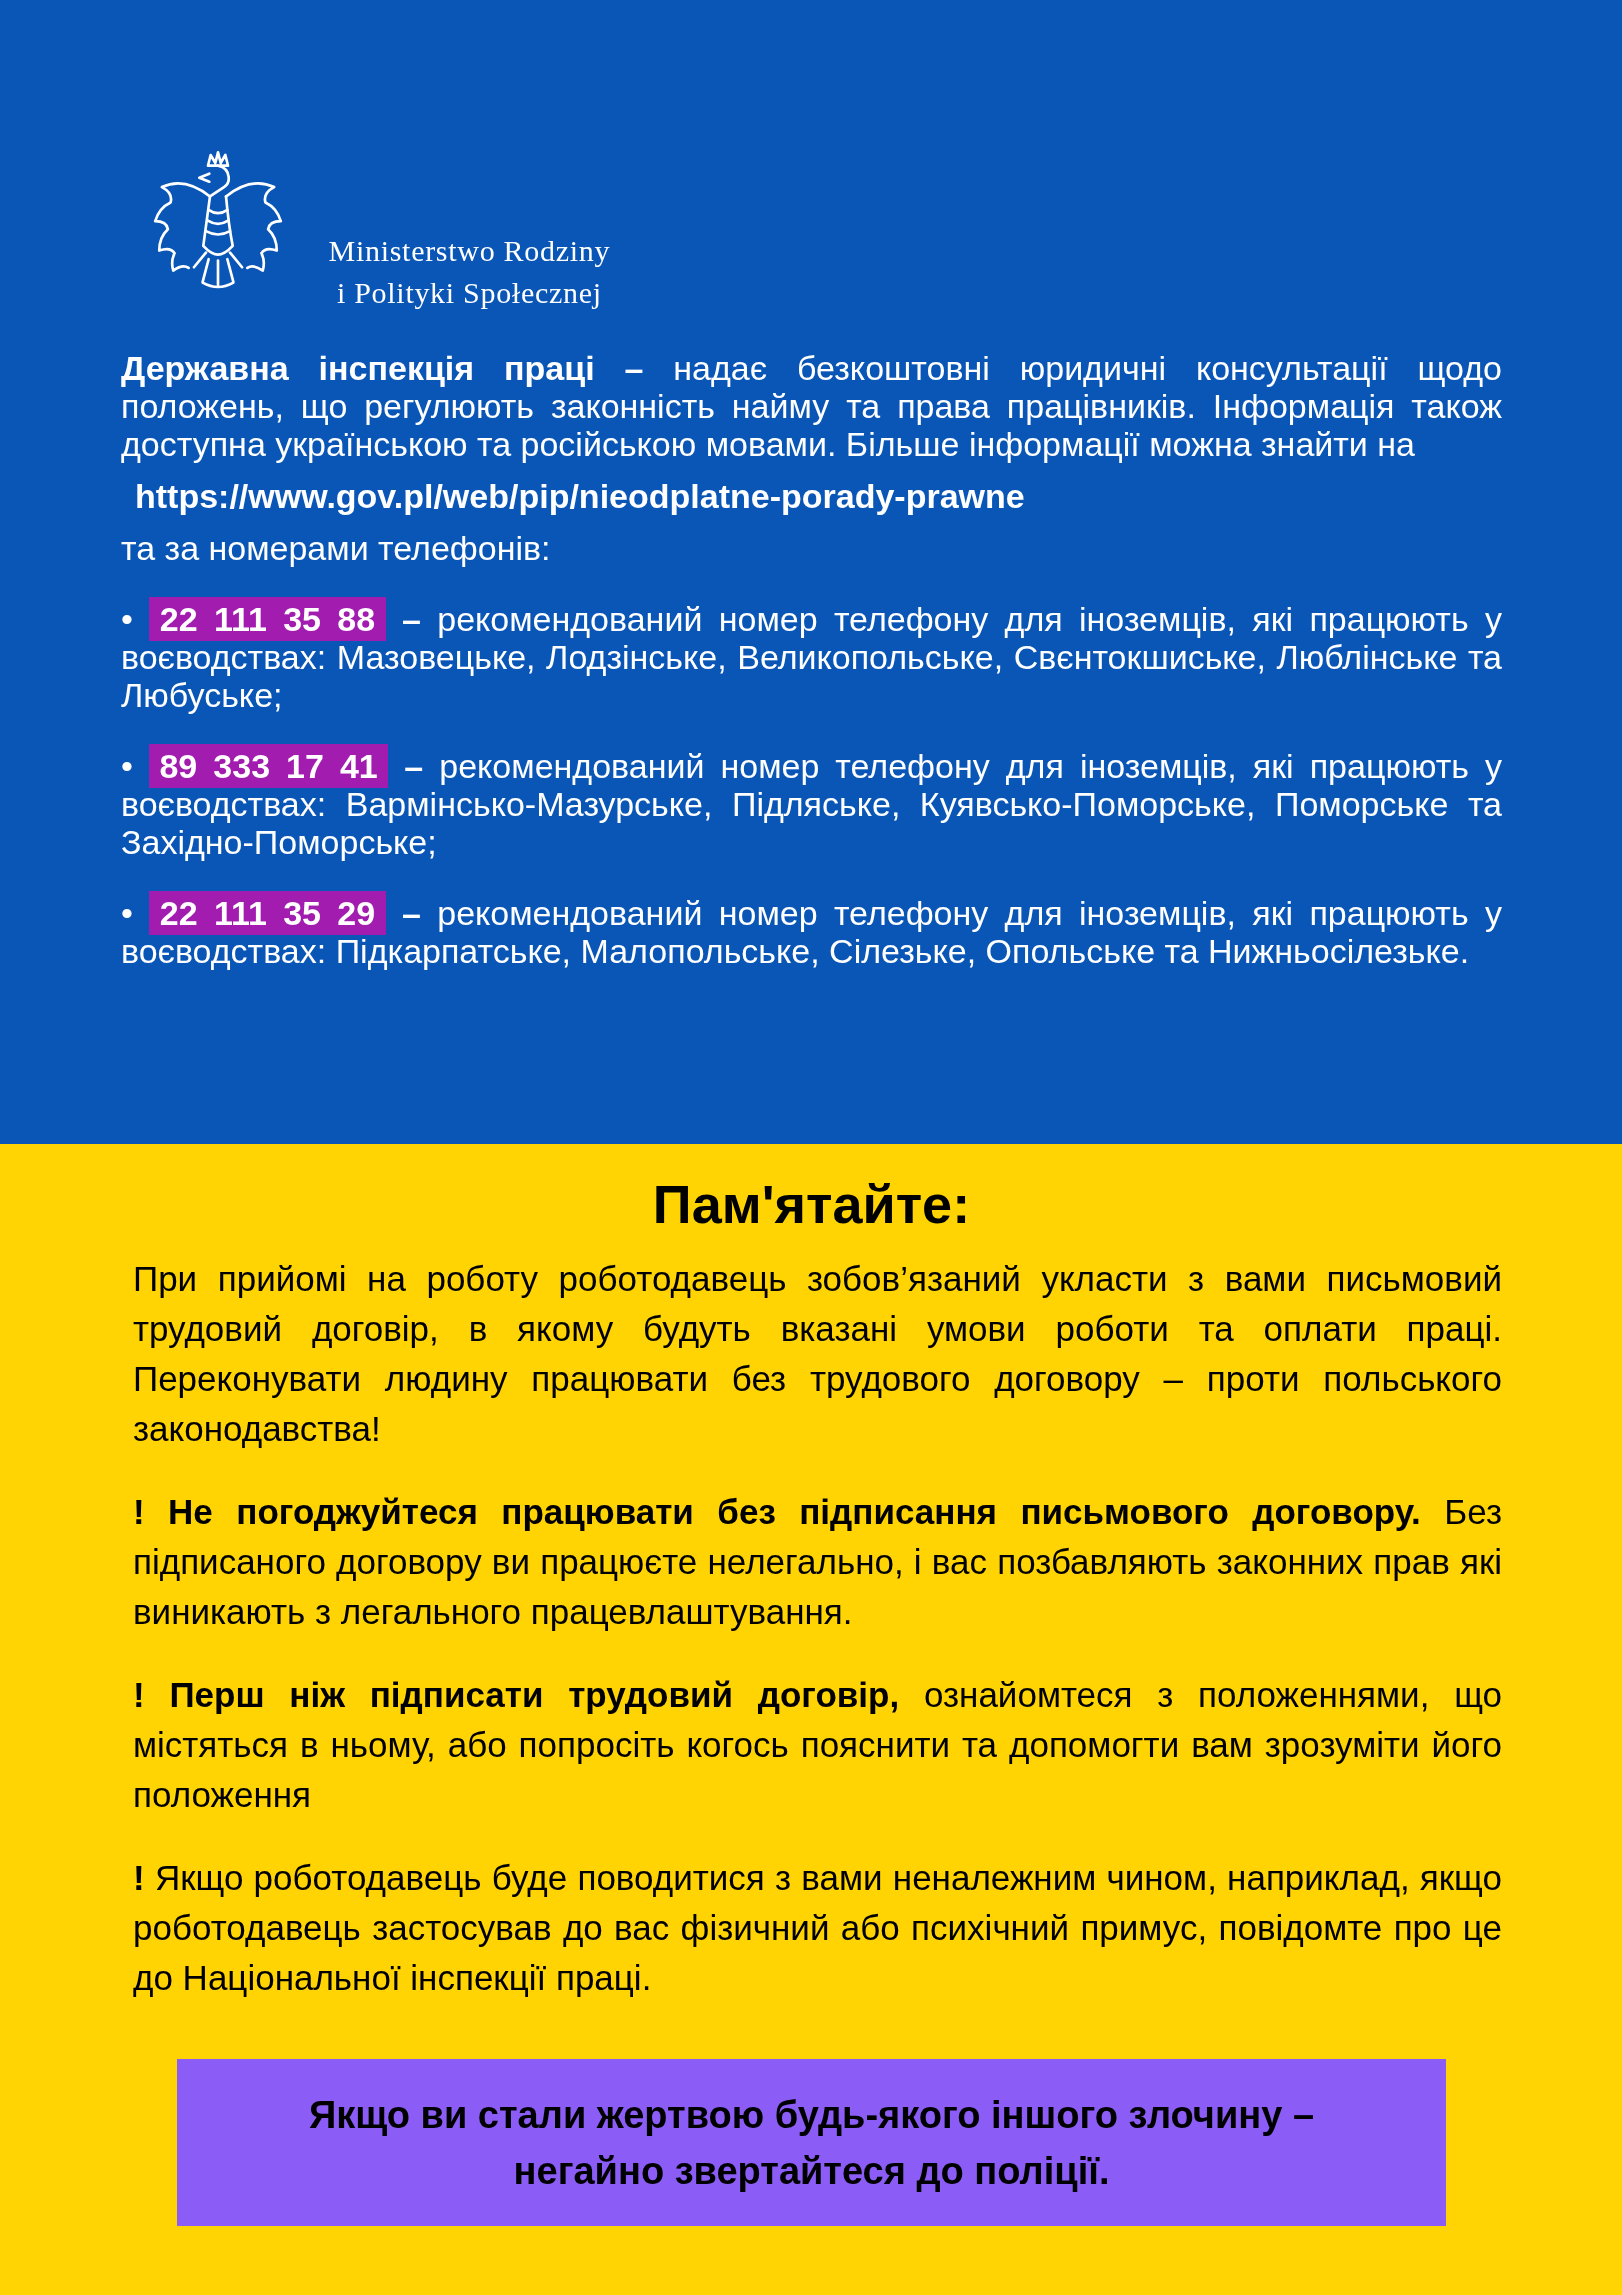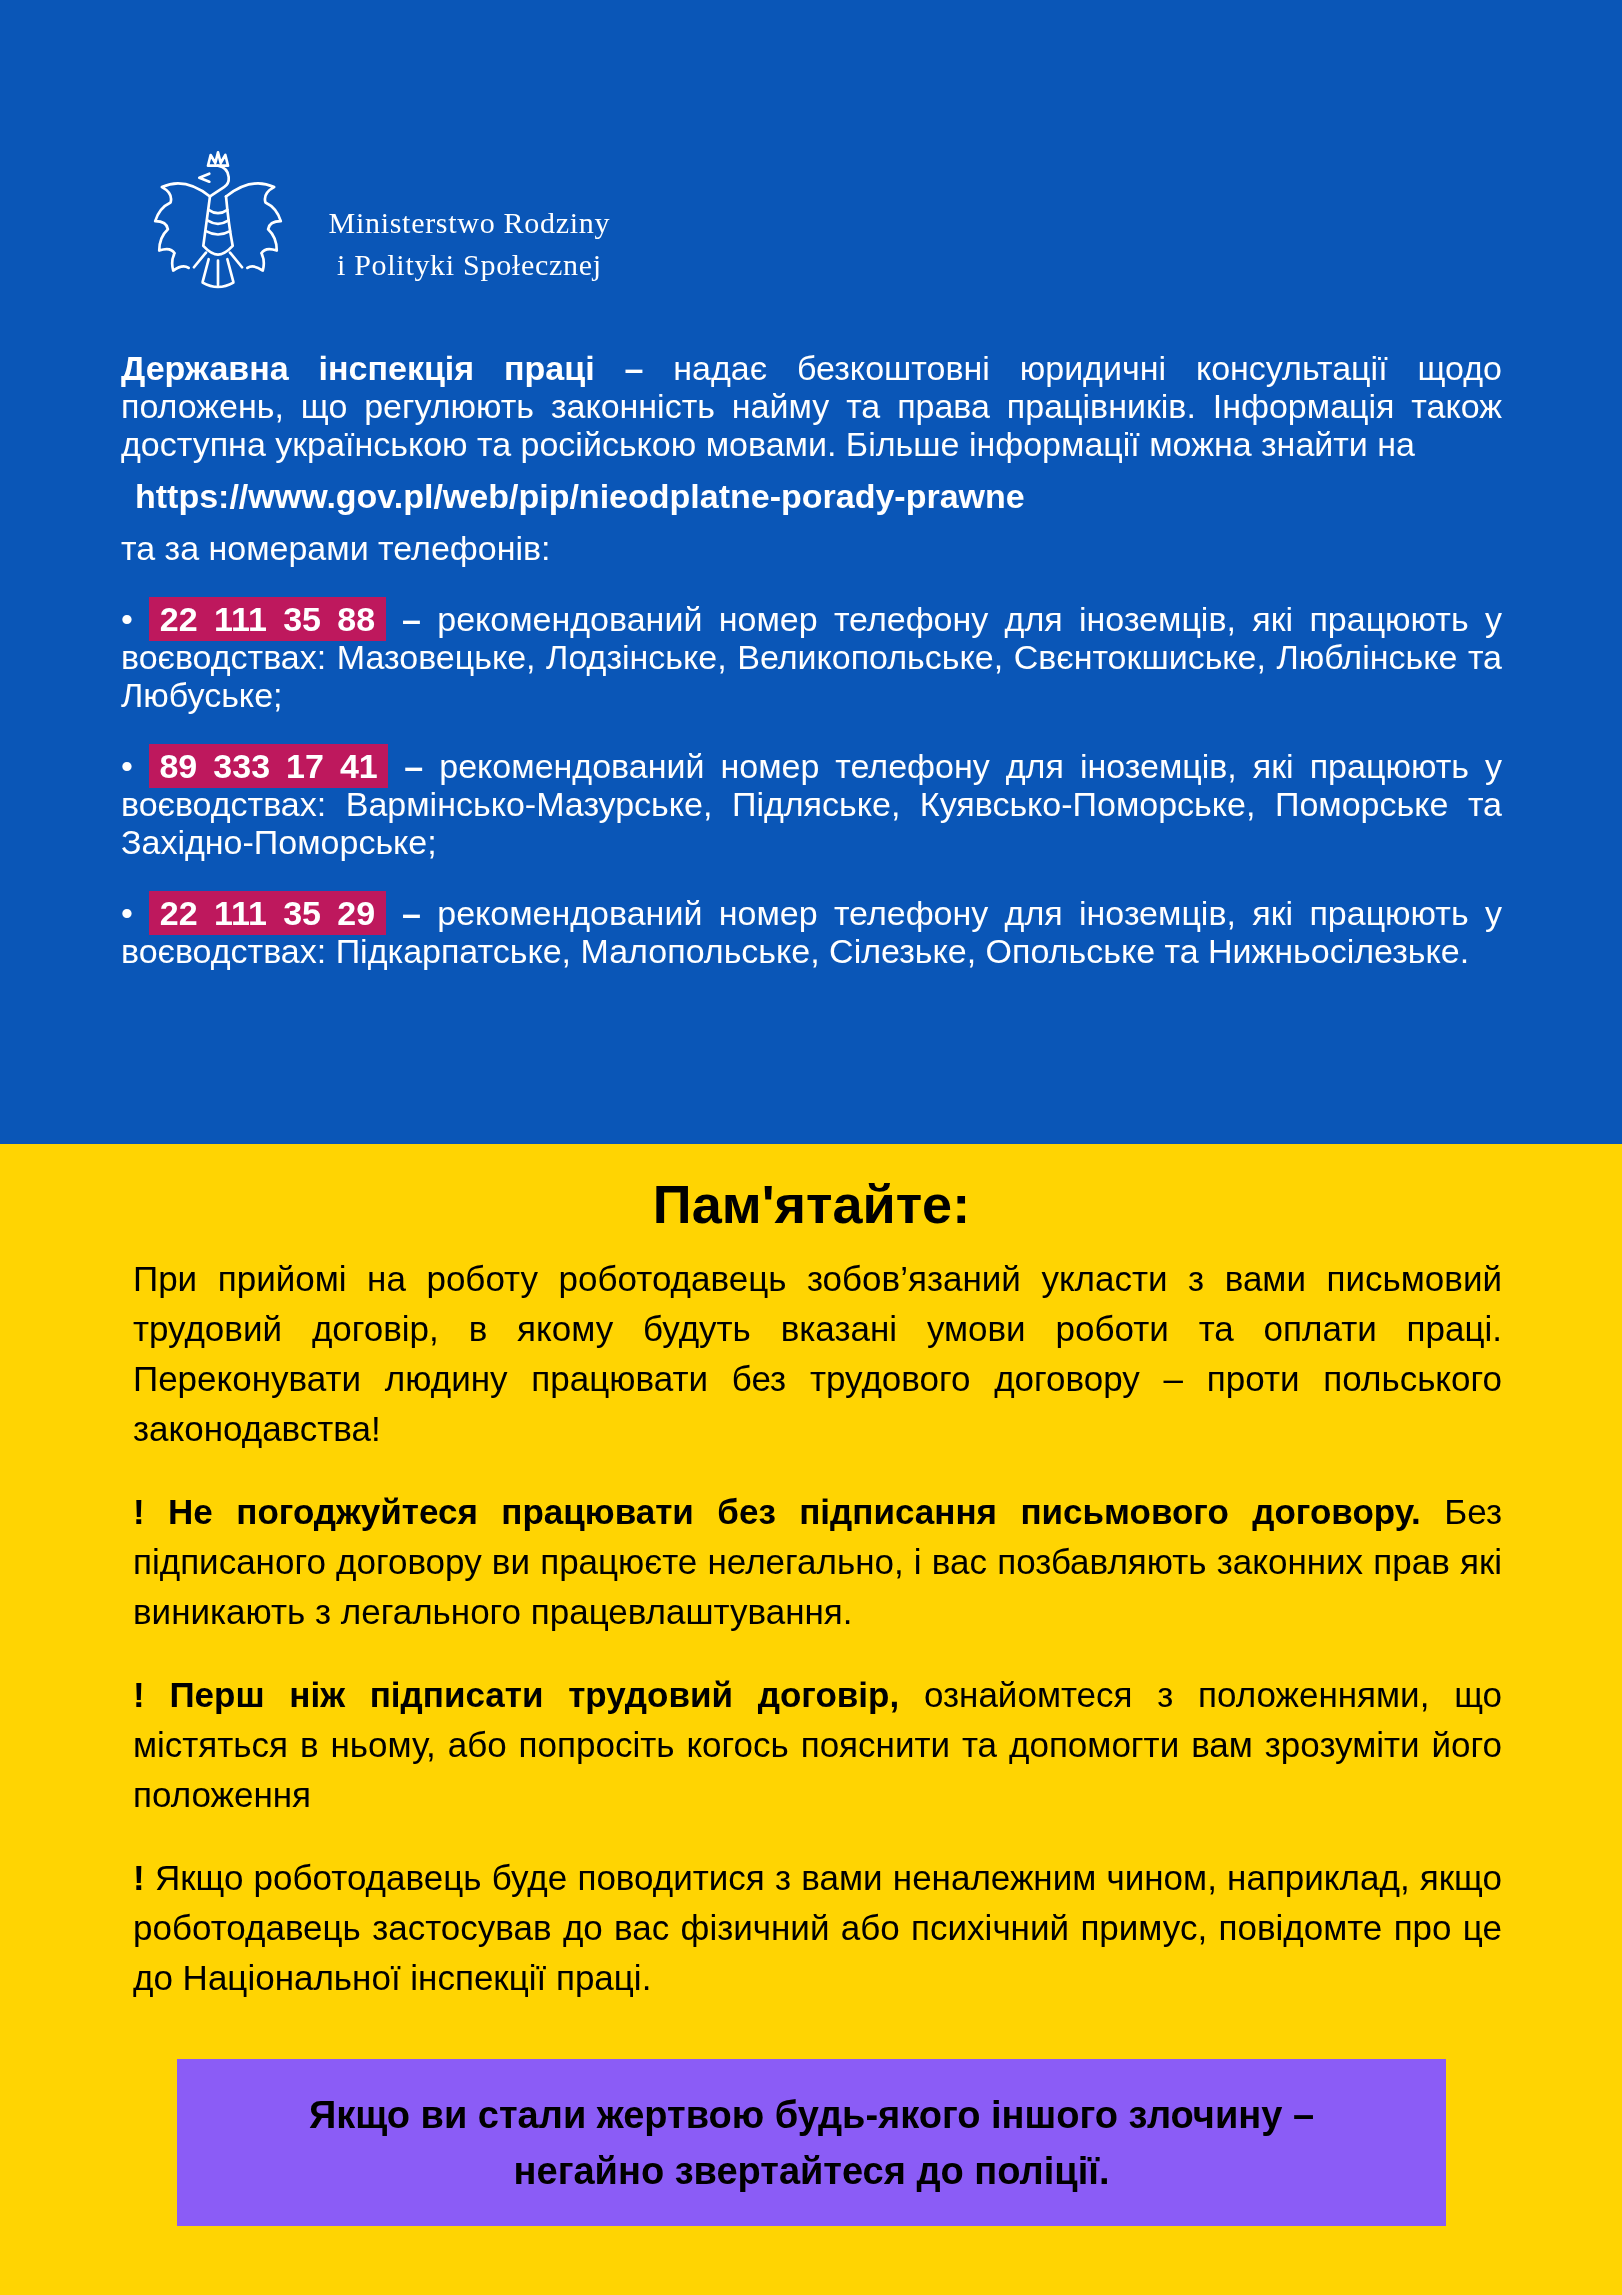--- a/index.html
+++ b/index.html
@@ -6,33 +6,33 @@
   body{
     width:1623px;height:2295px;position:relative;
     font-family:"Liberation Sans",sans-serif;
     -webkit-font-smoothing:antialiased;
   }
   .section-blue{
     background:#0A56B7;color:#ffffff;
     height:1144px;box-sizing:border-box;
     padding:147px 121px 0 121px;overflow:hidden;
   }
-  .logo-row{display:flex;align-items:center;gap:34px;margin-left:19.6px;}
+  .logo-row{display:flex;align-items:flex-end;gap:34px;margin-left:19.6px;}
   .eagle-wrap{width:154px;height:167px;flex:0 0 auto;}
   .ministry-name{
     font-family:"Liberation Serif","DejaVu Serif",serif;
     font-size:30px;line-height:42px;text-align:center;
     margin-top:26px;letter-spacing:0.7px;
   }
   .intro{margin:35px 0 0 0;font-size:34px;line-height:38px;text-align:justify;}
   .b{font-weight:bold;}
   .url-line{margin:14px;font-size:34px;line-height:38px;font-weight:bold;color:#ffffff;text-decoration:none;display:block;}
   .after-line{margin:0;font-size:34px;line-height:38px;}
   .bullet{margin:33px 0 0 0;font-size:34px;line-height:38px;text-align:justify;}
-  .phone{background:#be185d;font-weight:bold;padding:2.6px 10.5px;white-space:nowrap;}
+  .phone{background:#a21caf;font-weight:bold;padding:2.6px 10.5px;white-space:nowrap;}
   .section-yellow{
     background:#FFD402;color:#000000;
     height:1152px;box-sizing:border-box;
     padding:22px 121px 0 121px;overflow:hidden;
   }
   .remember-heading{
     font-size:54px;font-weight:bold;text-align:center;
     margin:6.5px 0 19.6px 0;
   }
   .ypara{font-size:35px;line-height:50px;text-align:justify;margin:0 0 33px 12px;}

